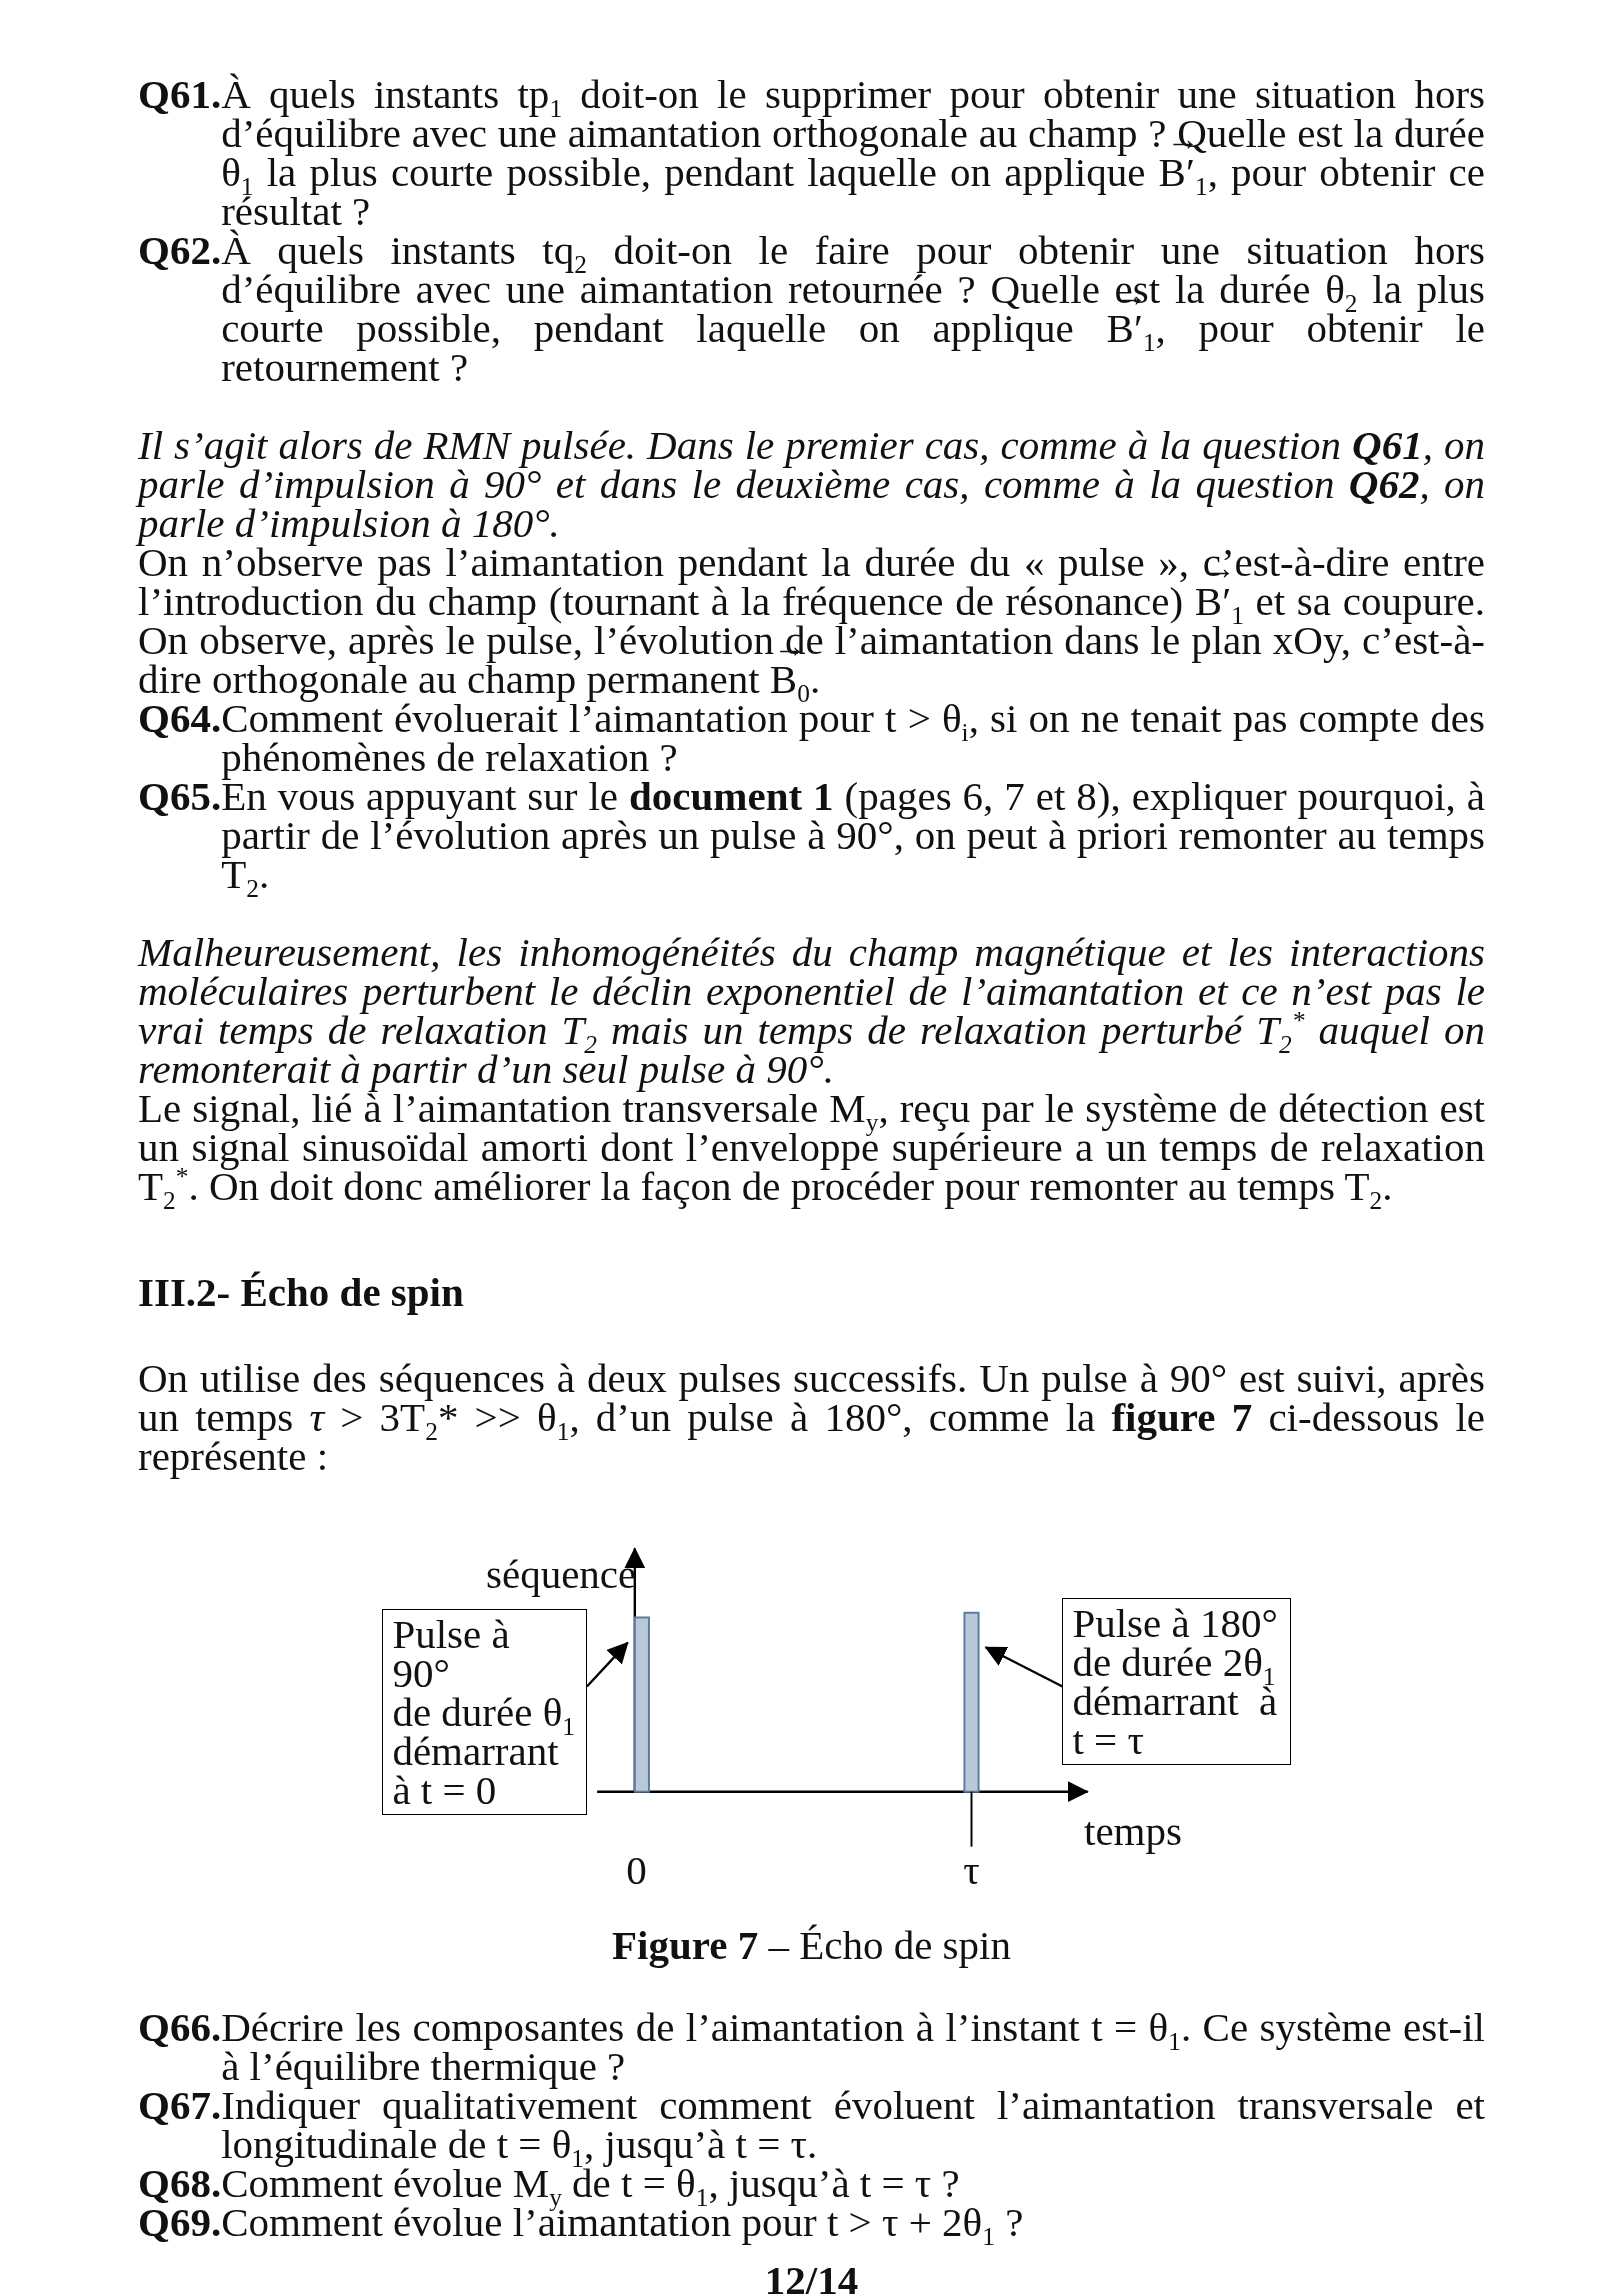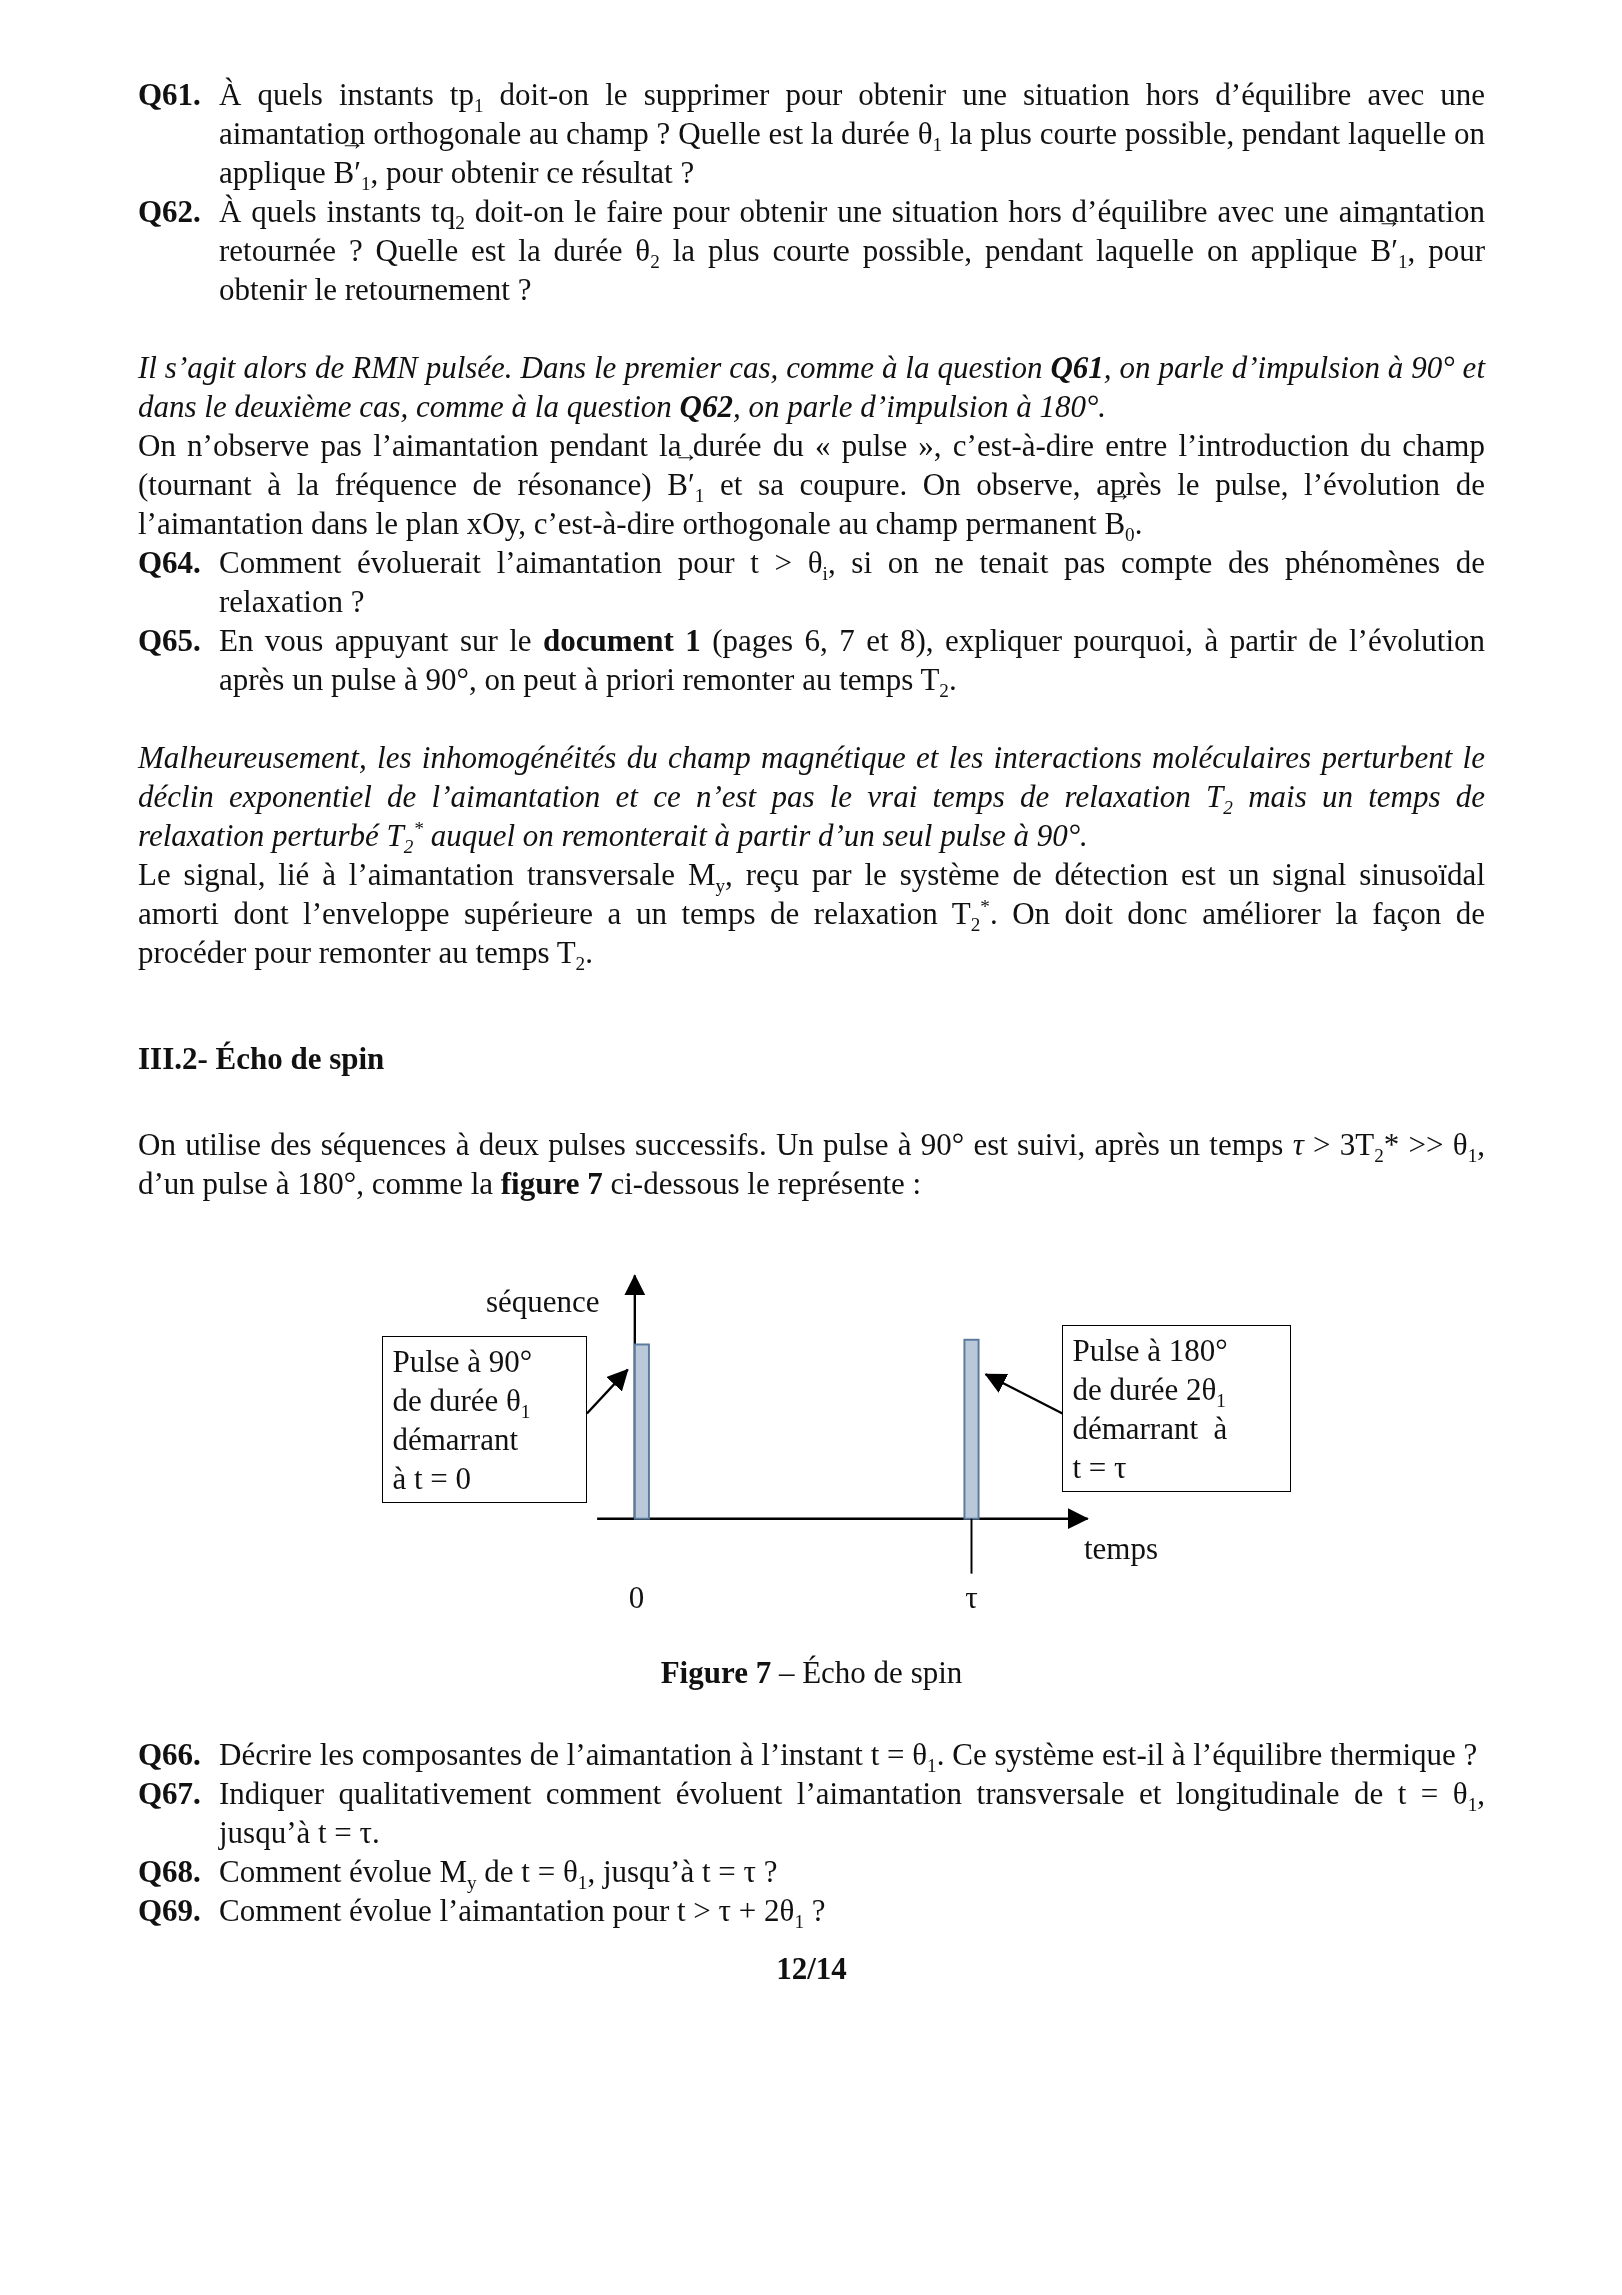--- a/index.html
+++ b/index.html
@@ -7,21 +7,21 @@
     --pulse-stroke:#5b7b9d;
     --ink:#111111;
   }
   html,body{margin:0;padding:0;}
   body{
     width:1623px;height:2295px;background:#ffffff;color:var(--ink);
     font-family:"Liberation Serif", serif;overflow:hidden;
   }
   .page{
     box-sizing:border-box;width:1623px;height:2295px;
-    padding:75px 138px 0 138px;font-size:31px;line-height:39px;
+    padding:75px 138px 0 138px;font-size:41px;line-height:39px;
   }
   .question{display:flex;}
   .qlabel{flex:0 0 81px;font-weight:bold;}
   .qtext{flex:1;text-align:justify;}
   .para{text-align:justify;}
   sub{font-size:0.62em;line-height:0;}
   sup{font-size:0.62em;line-height:0;}
   .vec{position:relative;display:inline-block;}
   .vec::before{
     content:"→";position:absolute;left:50%;top:-0.92em;
@@ -36,21 +36,21 @@
   .figure-wrap{position:relative;height:393px;margin-top:47px;}
   .figure-wrap svg{position:absolute;left:0;top:0;}
   .fig-label{position:absolute;white-space:nowrap;}
   .fig-box{
     position:absolute;box-sizing:border-box;border:1.6px solid #000;
     padding:4.7px 9.4px;background:#fff;line-height:39px;
   }
   .fig-box-left{left:244px;top:86px;width:205px;}
   .fig-box-right{left:924px;top:75px;width:229px;}
   .lbl-sequence{left:348px;top:-3.1px;margin-top:35px;}
-  .lbl-temps{left:946px;top:279px;}
+  .lbl-temps{left:946px;top:289px;}
   .lbl-zero{left:467px;top:328px;width:63px;text-align:center;}
   .lbl-tau{left:802px;top:328px;width:63px;text-align:center;}
   .fig-caption{text-align:center;margin-top:10px;}
   .footer{margin-top:19px;text-align:center;font-weight:bold;}
 </style>
 </head>
 <body>
 
 <div class="page">
 

